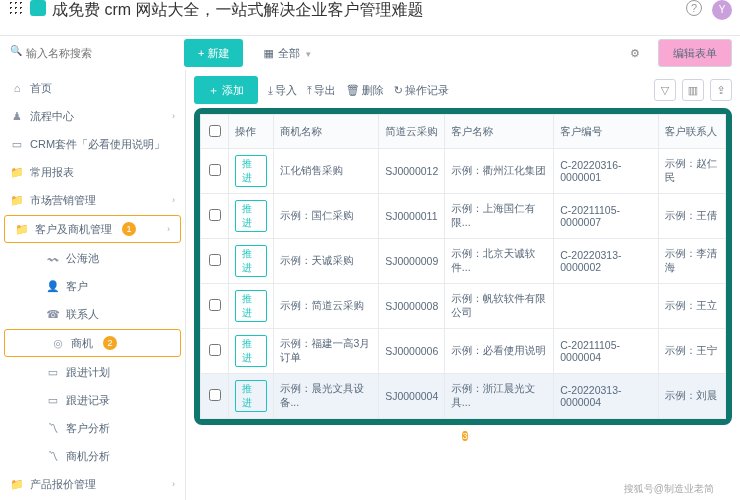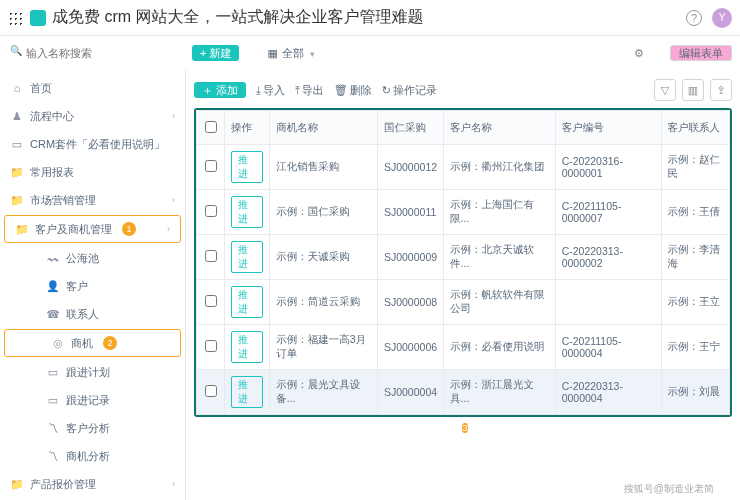--- a/index.html
+++ b/index.html
@@ -1,27 +1,27 @@
 <!DOCTYPE html>
 <html><head>
 <meta charset="utf-8">
 <style>
 *{box-sizing:border-box;margin:0;padding:0;font-family:"Microsoft YaHei",Arial,sans-serif;font-size:11px;color:#5a6a7c}
 body{width:740px;height:500px;background:#fff;overflow:hidden;position:relative}
-.top-bar{height:36px;display:flex;align-items:center;padding:0 8px;border-bottom:1px solid #e5e7eb}
+.top-bar{height:36px;display:flex;padding:0 8px;border-bottom:1px solid #e5e7eb}
 .top-bar .apps{width:14px;height:14px;background:radial-gradient(circle,#333 1px,transparent 1px);background-size:5px 5px;margin-right:8px}
 .top-bar .logo{width:16px;height:16px;background:#1bc5bd;border-radius:3px;margin-right:6px}
 .top-bar .headline{font-size:16px;color:#333;font-weight:400;flex:1}
 .top-bar .help{width:16px;height:16px;border:1px solid #999;border-radius:50%;text-align:center;line-height:14px;color:#999;margin-right:10px}
 .top-bar .avatar{width:20px;height:20px;border-radius:50%;background:#c9a0dc;color:#fff;text-align:center;line-height:20px;font-size:10px}
-.sub-bar{height:34px;display:flex;align-items:center;padding:0 8px;gap:20px}
+.sub-bar{height:34px;display:flex;align-items:center;padding:0 8px;gap:12px}
 .search{flex:0 0 110px;height:22px;border:none;background:transparent;padding:0 4px 0 18px;color:#999;position:relative}
 .search-wrap{position:relative;flex:0 0 110px}
 .search-wrap::before{content:"🔍";position:absolute;left:2px;top:3px;font-size:10px;color:#bbb}
-.btn{display:inline-flex;align-items:center;justify-content:flex-end;height:16px;padding:0 8px;border-radius:3px;cursor:pointer;gap:3px}
+.btn{display:inline-flex;align-items:center;justify-content:flex-end;height:28px;padding:0 14px;border-radius:3px;cursor:pointer;gap:3px}
 .btn-green{background:#1bc5bd;color:#fff}
 .btn-green *{color:#fff}
 .btn-outline{border:1px solid #d0d5dd;background:#f9a8d4;color:#5a6a7c}
 .view-sel{display:flex;align-items:center;gap:4px;margin-left:8px}
 .spacer{flex:1}
 .gear{width:22px;height:22px;display:flex;align-items:center;justify-content:center;cursor:pointer;color:#888}
 .body{display:flex;height:430px}
 .sidebar{width:186px;border-right:1px solid #e5e7eb;overflow-y:auto;padding-top:4px}
 .sb-item{display:flex;align-items:center;height:28px;padding:0 10px;cursor:pointer;gap:6px;position:relative}
 .sb-item.l3{padding-left:46px}
@@ -31,21 +31,21 @@
 .sb-item .ico.fld{color:#5a6a7c}
 .badge{width:14px;height:14px;border-radius:50%;color:#fff;font-size:9px;text-align:center;line-height:14px;margin-left:4px}
 .b1{background:#f5a623}
 .b2{background:#f5a623}
 .b3{background:#f5a623}
 .main{flex:1;padding:4px 8px 0 8px;position:relative}
 .toolbar{display:flex;align-items:center;gap:10px;height:32px}
 .tool-link{display:flex;align-items:center;gap:2px;cursor:pointer;color:#5a6a7c}
 .tool-icons{margin-left:auto;display:flex;gap:6px}
 .ticon{width:22px;height:22px;border:1px solid #d0d5dd;border-radius:3px;display:flex;align-items:center;justify-content:center;cursor:pointer;color:#888}
-.table-wrap{border:2px solid #0f766e;border-radius:3px;margin-top:2px}
+.table-wrap{border:6px solid #0f766e;border-radius:8px;margin-top:2px}
 table{width:100%;border-collapse:collapse}
 th,td{border:1px solid #e8eaed;padding:6px 6px;text-align:left;vertical-align:middle;font-size:10.5px;color:#5a6a7c;height:34px}
 th{background:#fafbfc;font-weight:400}
 td.ck,th.ck{width:28px;text-align:center}
 input[type=checkbox]{width:12px;height:12px}
 .push{display:inline-block;border:1px solid #1bc5bd;color:#1bc5bd;padding:1px 6px;border-radius:2px;font-size:10px;cursor:pointer}
 tr.last td{background:#eef3f9}
 .footer-badge{text-align:center;margin-top:4px}
 .watermark{position:absolute;bottom:4px;right:26px;font-size:10px;color:#aaa}
 .chev-down::after{content:"▾";font-size:9px;margin-left:2px;color:#aaa}
@@ -178,21 +178,21 @@
         <div class="ticon">⇪</div>
       </div>
     </div>
     <div class="table-wrap">
       <table>
         <thead>
             <tr id="thr">
               <th class="ck"><input type="checkbox" style=""></th>
               <th>操作</th>
               <th>商机名称</th>
-              <th>国仁采购</th>
+              <th>简道云采购</th>
               <th>客户名称</th>
               <th>客户编号</th>
               <th>客户联系人</th>
             </tr>
           </thead>
         <tbody id="tb">
             <tr>
               <td class="ck"><input type="checkbox" style=""></td>
               <td><span class="push">推进</span></td>
               <td>江化销售采购</td>

